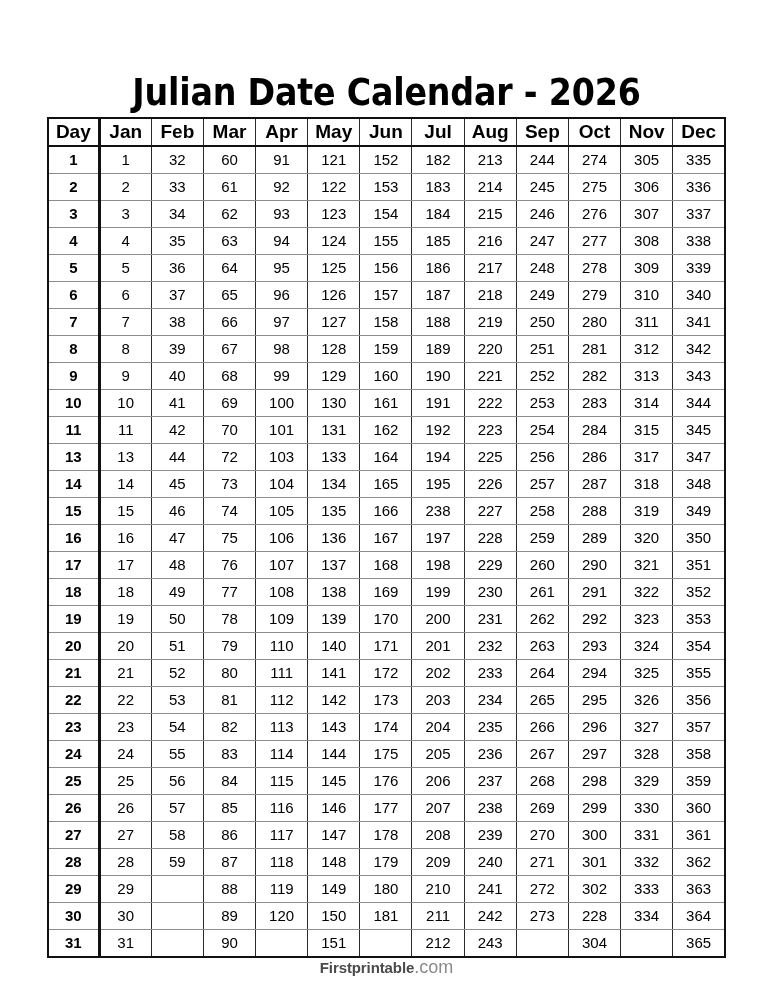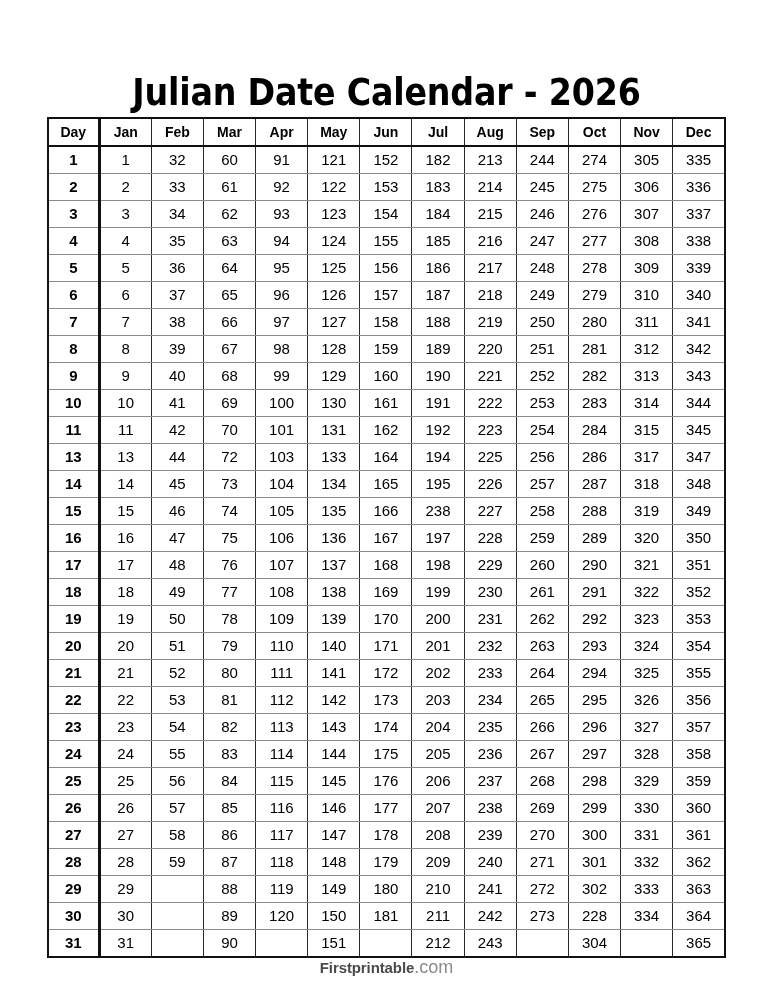--- a/index.html
+++ b/index.html
@@ -72,21 +72,21 @@
   }
 
   table.julian th:last-child,
   table.julian td:last-child {
     border-right: none;
   }
 
   
   table.julian thead th {
     font-weight: bold;
-    font-size: 14px;
+    font-size: 19px;
     border-bottom: 2px solid #111111;
   }
 
   
   table.julian th.sep,
   table.julian td.sep {
     border-right: 3px solid #111111;
   }
 
   

